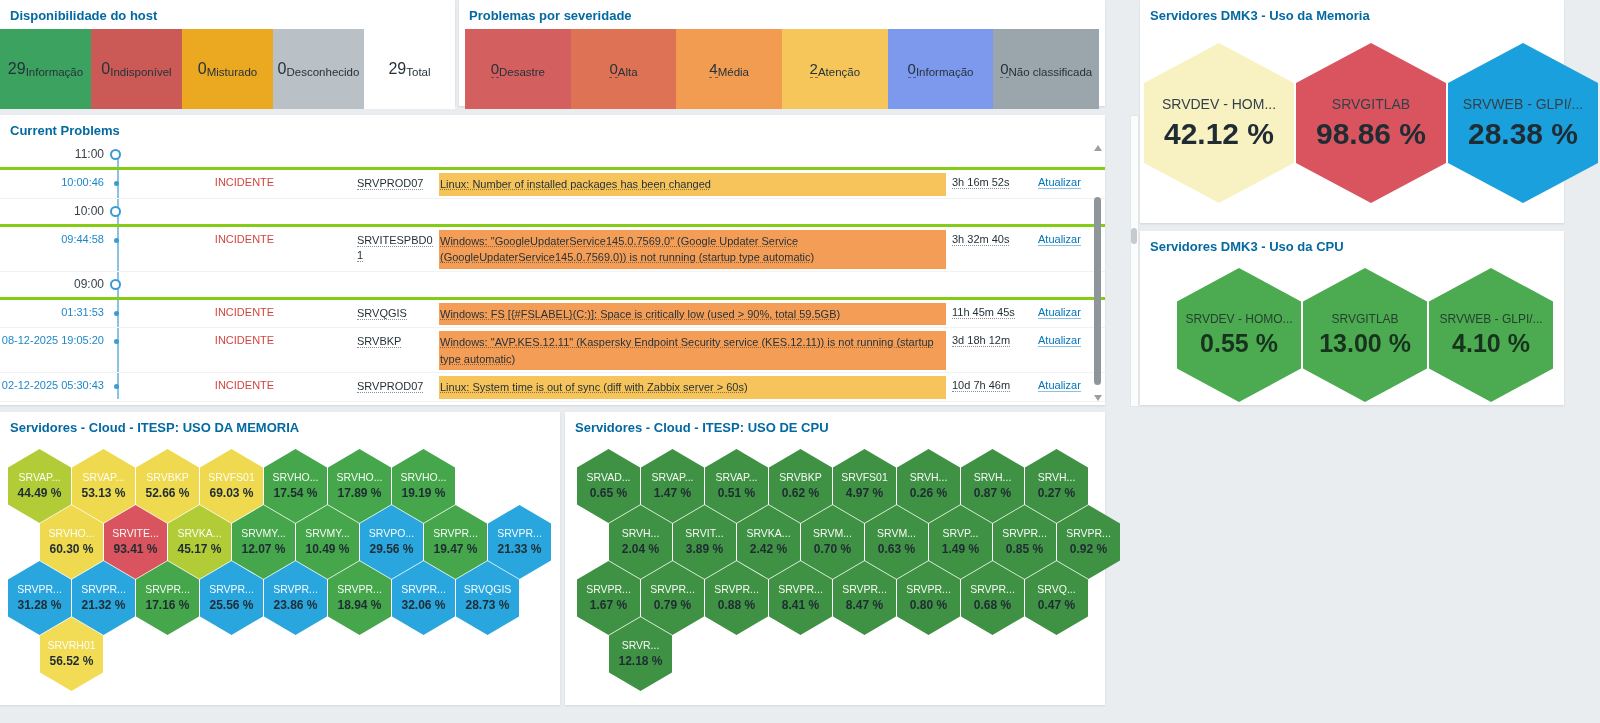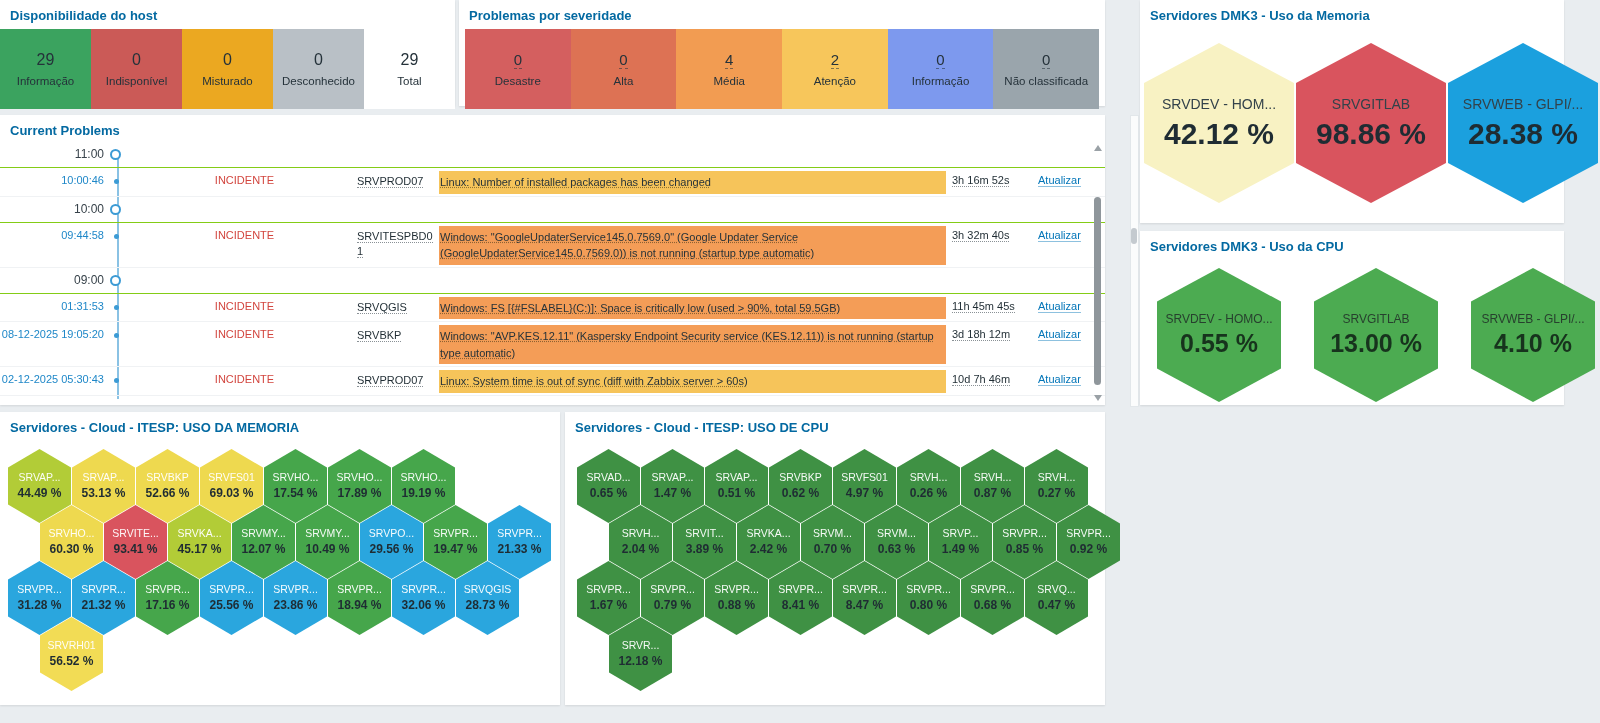--- a/index.html
+++ b/index.html
@@ -8,31 +8,31 @@
     background:#e9edf0;
     font-family:"Liberation Sans", sans-serif;
     color:#1f2c33;
   }
   .widget{position:absolute;background:#fff;box-shadow:0 1px 2px rgba(0,0,0,.10);}
   .widget-title{font-size:13px;font-weight:bold;color:#0369a1;padding:8px 10px 4px;white-space:nowrap;overflow:hidden;}
 
   
   .blocks{display:flex;height:80px;margin-top:2px;}
   #w-severity .blocks{margin:2px 6px 0 6px;}
-  .blk{flex:1;display:flex;flex-direction:column;justify-content:center;align-items:center;}
+  .blk{flex:1;display:flex;flex-direction:row;justify-content:center;align-items:center;}
   .blk-num{font-size:16px;color:#25323a;}
   .blk-num.linky{border-bottom:1px dashed rgba(37,50,58,.55);line-height:1.2;}
   .blk-label{font-size:11.5px;color:#25323a;margin-top:6px;}
 
   
   #w-problems{overflow:hidden;}
   .timeline-line{position:absolute;left:117px;top:36px;bottom:6px;width:2px;background:#8ac2e4;}
   .prows{position:relative;}
   .prow{display:flex;align-items:flex-start;padding:3px 0 2px;border-bottom:1px solid #f0f2f4;position:relative;min-height:20px;}
-  .prow.marker{border-bottom:1px solid #84cc16;}
+  .prow.marker{border-bottom:3px solid #84cc16;}
   .cell-time{width:104px;flex:none;text-align:right;font-size:11px;color:#1e87c8;padding-top:3px;}
   .prow.marker .cell-time{color:#37424a;font-size:12px;padding-top:2px;}
   .cell-gap{width:28px;flex:none;position:relative;height:18px;}
   .event-dot{position:absolute;left:10px;top:8px;width:5px;height:5px;border-radius:50%;background:#3c9bd5;}
   .marker-circle{position:absolute;left:6px;top:4px;width:7px;height:7px;border-radius:50%;background:#fff;border:2px solid #3c9bd5;}
   .cell-status{width:225px;flex:none;text-align:center;font-size:11px;color:#d2453e;padding-top:3px;}
   .cell-host{width:76px;flex:none;font-size:11px;padding-top:3px;word-break:break-all;line-height:1.45;}
   .link-dotted{border-bottom:1px dotted #8a9196;}
   .cell-desc{width:505px;flex:none;margin-left:6px;font-size:11px;color:#263238;padding:3px 1px;line-height:1.5;}
   .desc-link{text-decoration:underline;text-decoration-style:dotted;text-decoration-color:rgba(60,50,20,.55);}
@@ -61,21 +61,21 @@
   .hex-mid{width:124px;height:134px;margin-right:2px;}
   .hex-mid .hex-label{font-size:12px;color:#27402e;max-width:112px;}
   .hex-mid .hex-value{font-size:25px;font-weight:bold;color:#17331d;margin-top:3px;}
   .hex-s{width:63px;height:74px;margin-right:1px;}
   .hex-s .hex-label{font-size:10.5px;color:rgba(255,255,255,.95);max-width:56px;line-height:1.3;}
   .hex-s .hex-value{font-size:12px;font-weight:bold;color:#1f2c33;line-height:1.35;}
   .hex-row{display:flex;}
   .hex-row + .hex-row{margin-top:-18px;}
   .hex-row.offset{margin-left:32px;}
   #dmk3mem-hexes{display:flex;padding:16px 0 0 4px;}
-  #dmk3cpu-hexes{display:flex;padding:10px 0 0 17px;gap:31px;}
+  #dmk3cpu-hexes{display:flex;padding:10px 0 0 37px;}
   #cloudmem-grid{padding:10px 0 0 8px;}
   #cloudcpu-grid{padding:10px 0 0 12px;}
 </style>
 </head>
 <body>
 
 <div class="widget" id="w-availability" style="left:0;top:0;width:455px;height:106px;">
   <div class="widget-title">Disponibilidade do host</div>
   <div class="blocks">
       <div class="blk" style="background: rgb(59, 163, 95);">

